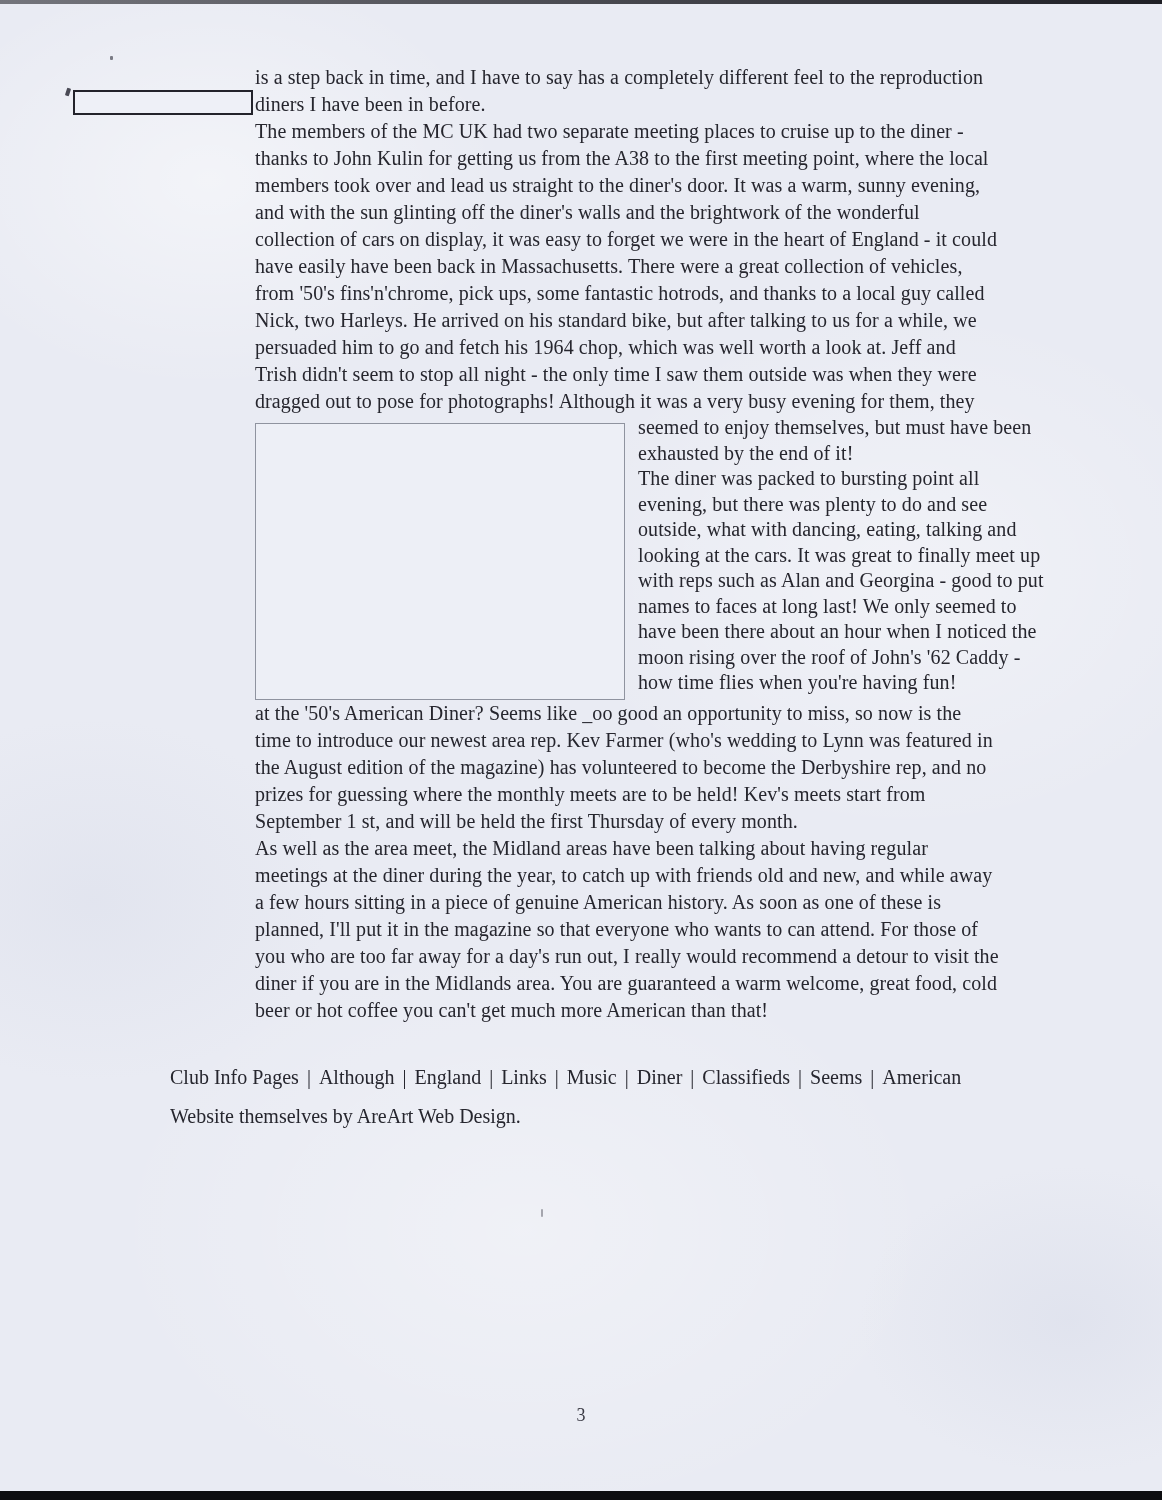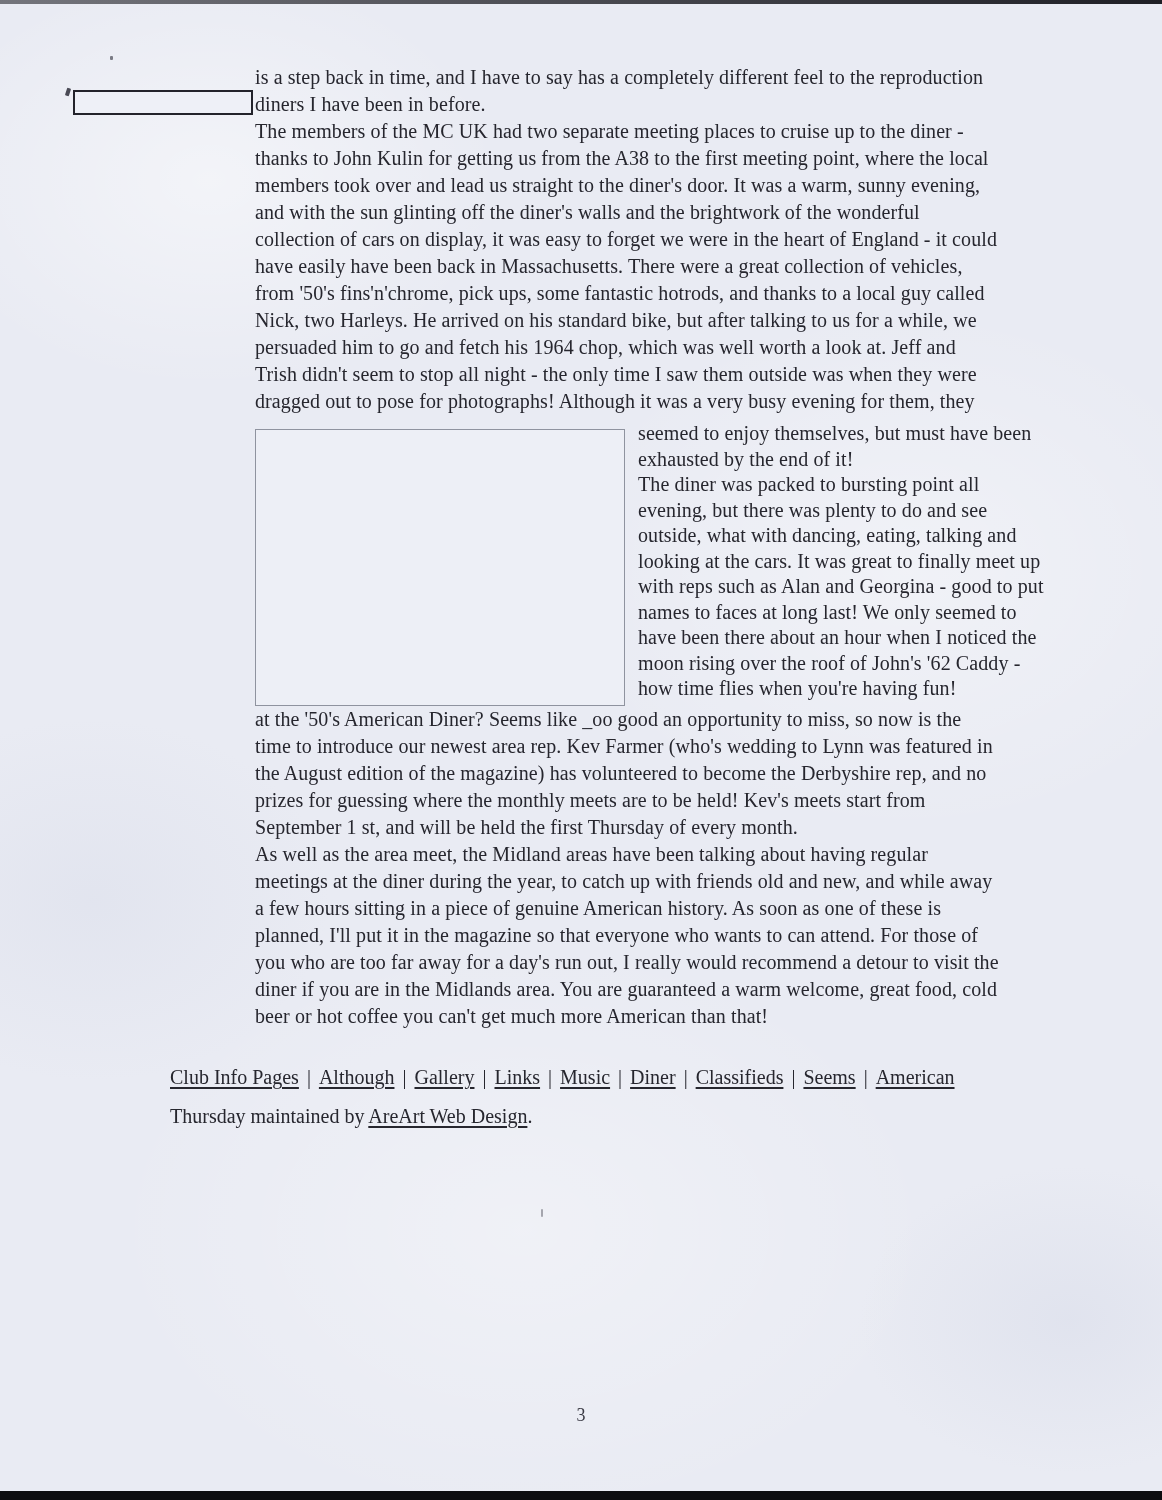--- a/index.html
+++ b/index.html
@@ -40,36 +40,36 @@
   }
   .note-box {
     margin-top: 24px;
     width: 176px; height: 21px;
     border: 2px solid #23232b;
     background: #eef0f7;
   }
   .main-col {
     position: absolute; left: 255px; top: 64px; width: 840px;
   }
-  .photo-row { display: flex; align-items: flex-start; margin-top: 6px; }
+  .photo-row { display: flex; align-items: flex-start; margin-top: 0; }
   .photo-box {
     width: 368px; height: 275px;
     border: 1px solid #8f939f;
     background: #edeff6;
     flex: 0 0 auto;
     margin-right: 13px;
     margin-top: 8px;
   }
   .wrapped-col .txt { line-height: 25.5px; }
   .footer-nav {
     position: absolute; left: 170px; top: 1064px;
     font-size: 20px; line-height: 27px;
   }
   .footer-nav a, .credit a {
-    color: #26262e; text-decoration: underline; text-underline-offset: 3px; cursor: pointer;
+    color: #26262e; text-underline-offset: 3px; cursor: pointer;
   }
   .nav-sep { margin: 0 8px; }
   .credit {
     position: absolute; left: 170px; top: 1103px;
     font-size: 20px; line-height: 27px; white-space: pre;
   }
   .page-number {
     position: absolute; left: 0; top: 1402px; width: 1162px;
     text-align: center; font-size: 18px; color: #3a3a44;
   }
@@ -131,22 +131,22 @@
     <div class="txt">As well as the area meet, the Midland areas have been talking about having regular
 meetings at the diner during the year, to catch up with friends old and new, and while away
 a few hours sitting in a piece of genuine American history. As soon as one of these is
 planned, I'll put it in the magazine so that everyone who wants to can attend. For those of
 you who are too far away for a day's run out, I really would recommend a detour to visit the
 diner if you are in the Midlands area. You are guaranteed a warm welcome, great food, cold
 beer or hot coffee you can't get much more American than that!</div>
   </div>
 
   <div class="footer-nav">
-    <a>Club Info Pages</a><span class="nav-sep">|</span><a>Although</a><span class="nav-sep">|</span><a>Gallery</a><span class="nav-sep">|</span><a>Links</a><span class="nav-sep">|</span><a>Music</a><span class="nav-sep">|</span><a>Diner</a><span class="nav-sep">|</span><a>Classifieds</a><span class="nav-sep">|</span><a>Seems</a><span class="nav-sep">|</span><a>American</a>
+    <a>Club Info Pages</a><span class="nav-sep">|</span><a>Although</a><span class="nav-sep">|</span><a>England</a><span class="nav-sep">|</span><a>Links</a><span class="nav-sep">|</span><a>Music</a><span class="nav-sep">|</span><a>Diner</a><span class="nav-sep">|</span><a>Classifieds</a><span class="nav-sep">|</span><a>Seems</a><span class="nav-sep">|</span><a>American</a>
   </div>
 
-  <div class="credit"><span>Thursday maintained by </span><a>AreArt Web Design</a><span>.</span></div>
+  <div class="credit"><span>Website themselves by </span><a>AreArt Web Design</a><span>.</span></div>
 
   <div class="page-number txt">3</div>
 
   <div class="scan-edge-bottom"></div>
 
 </div>
 
 </body></html>

